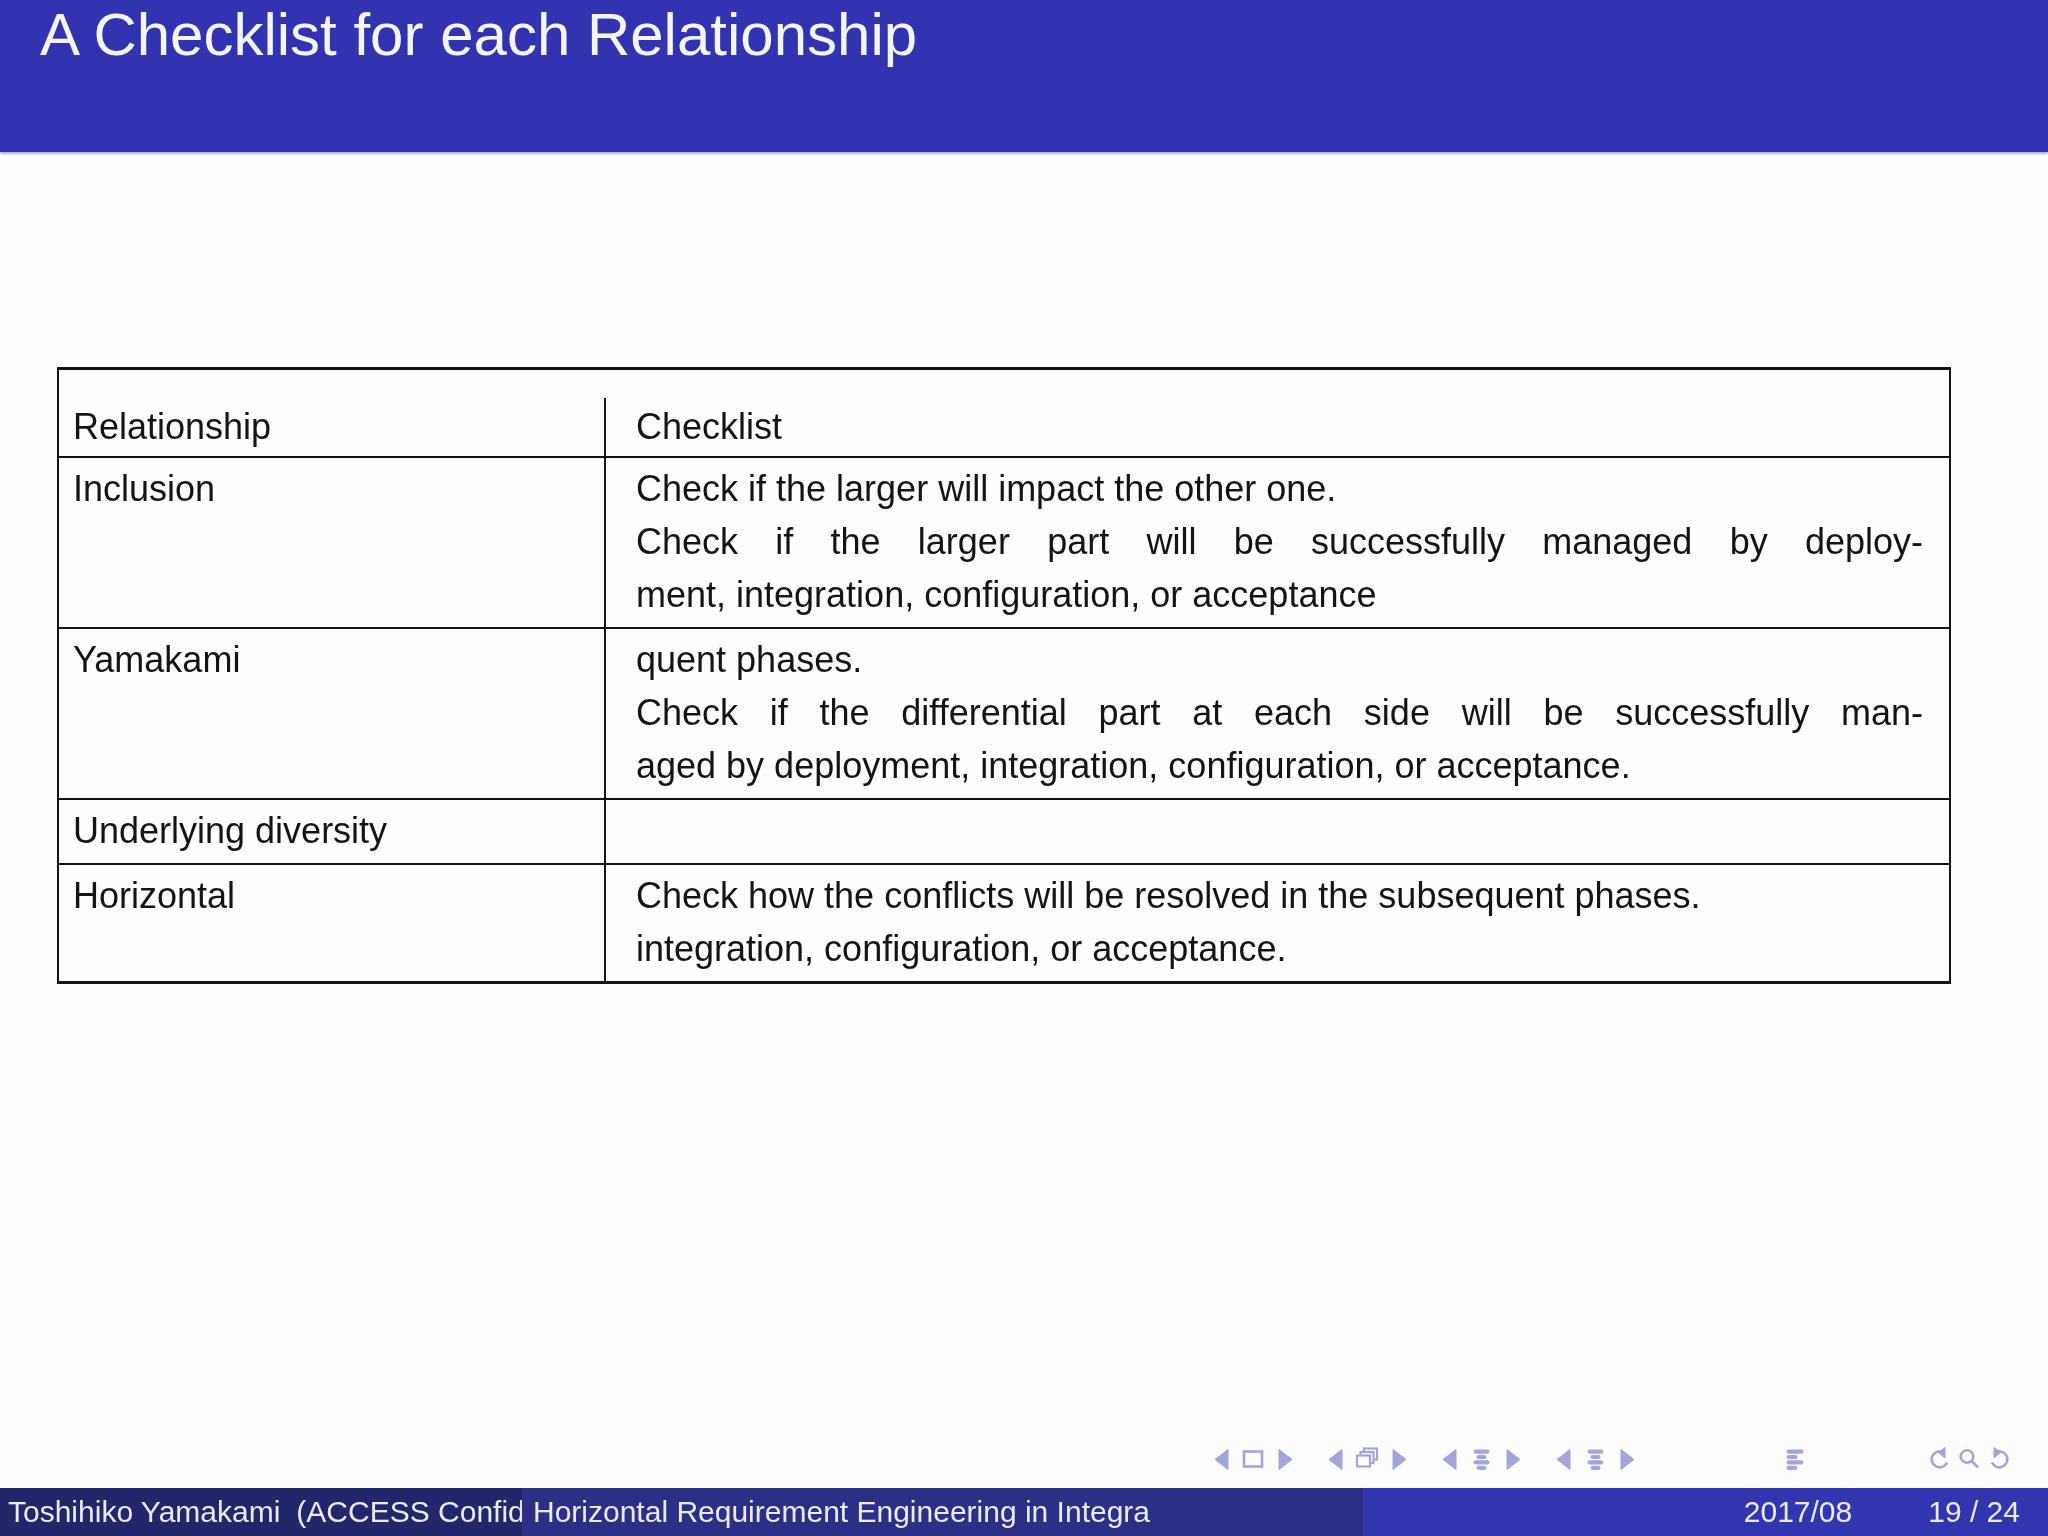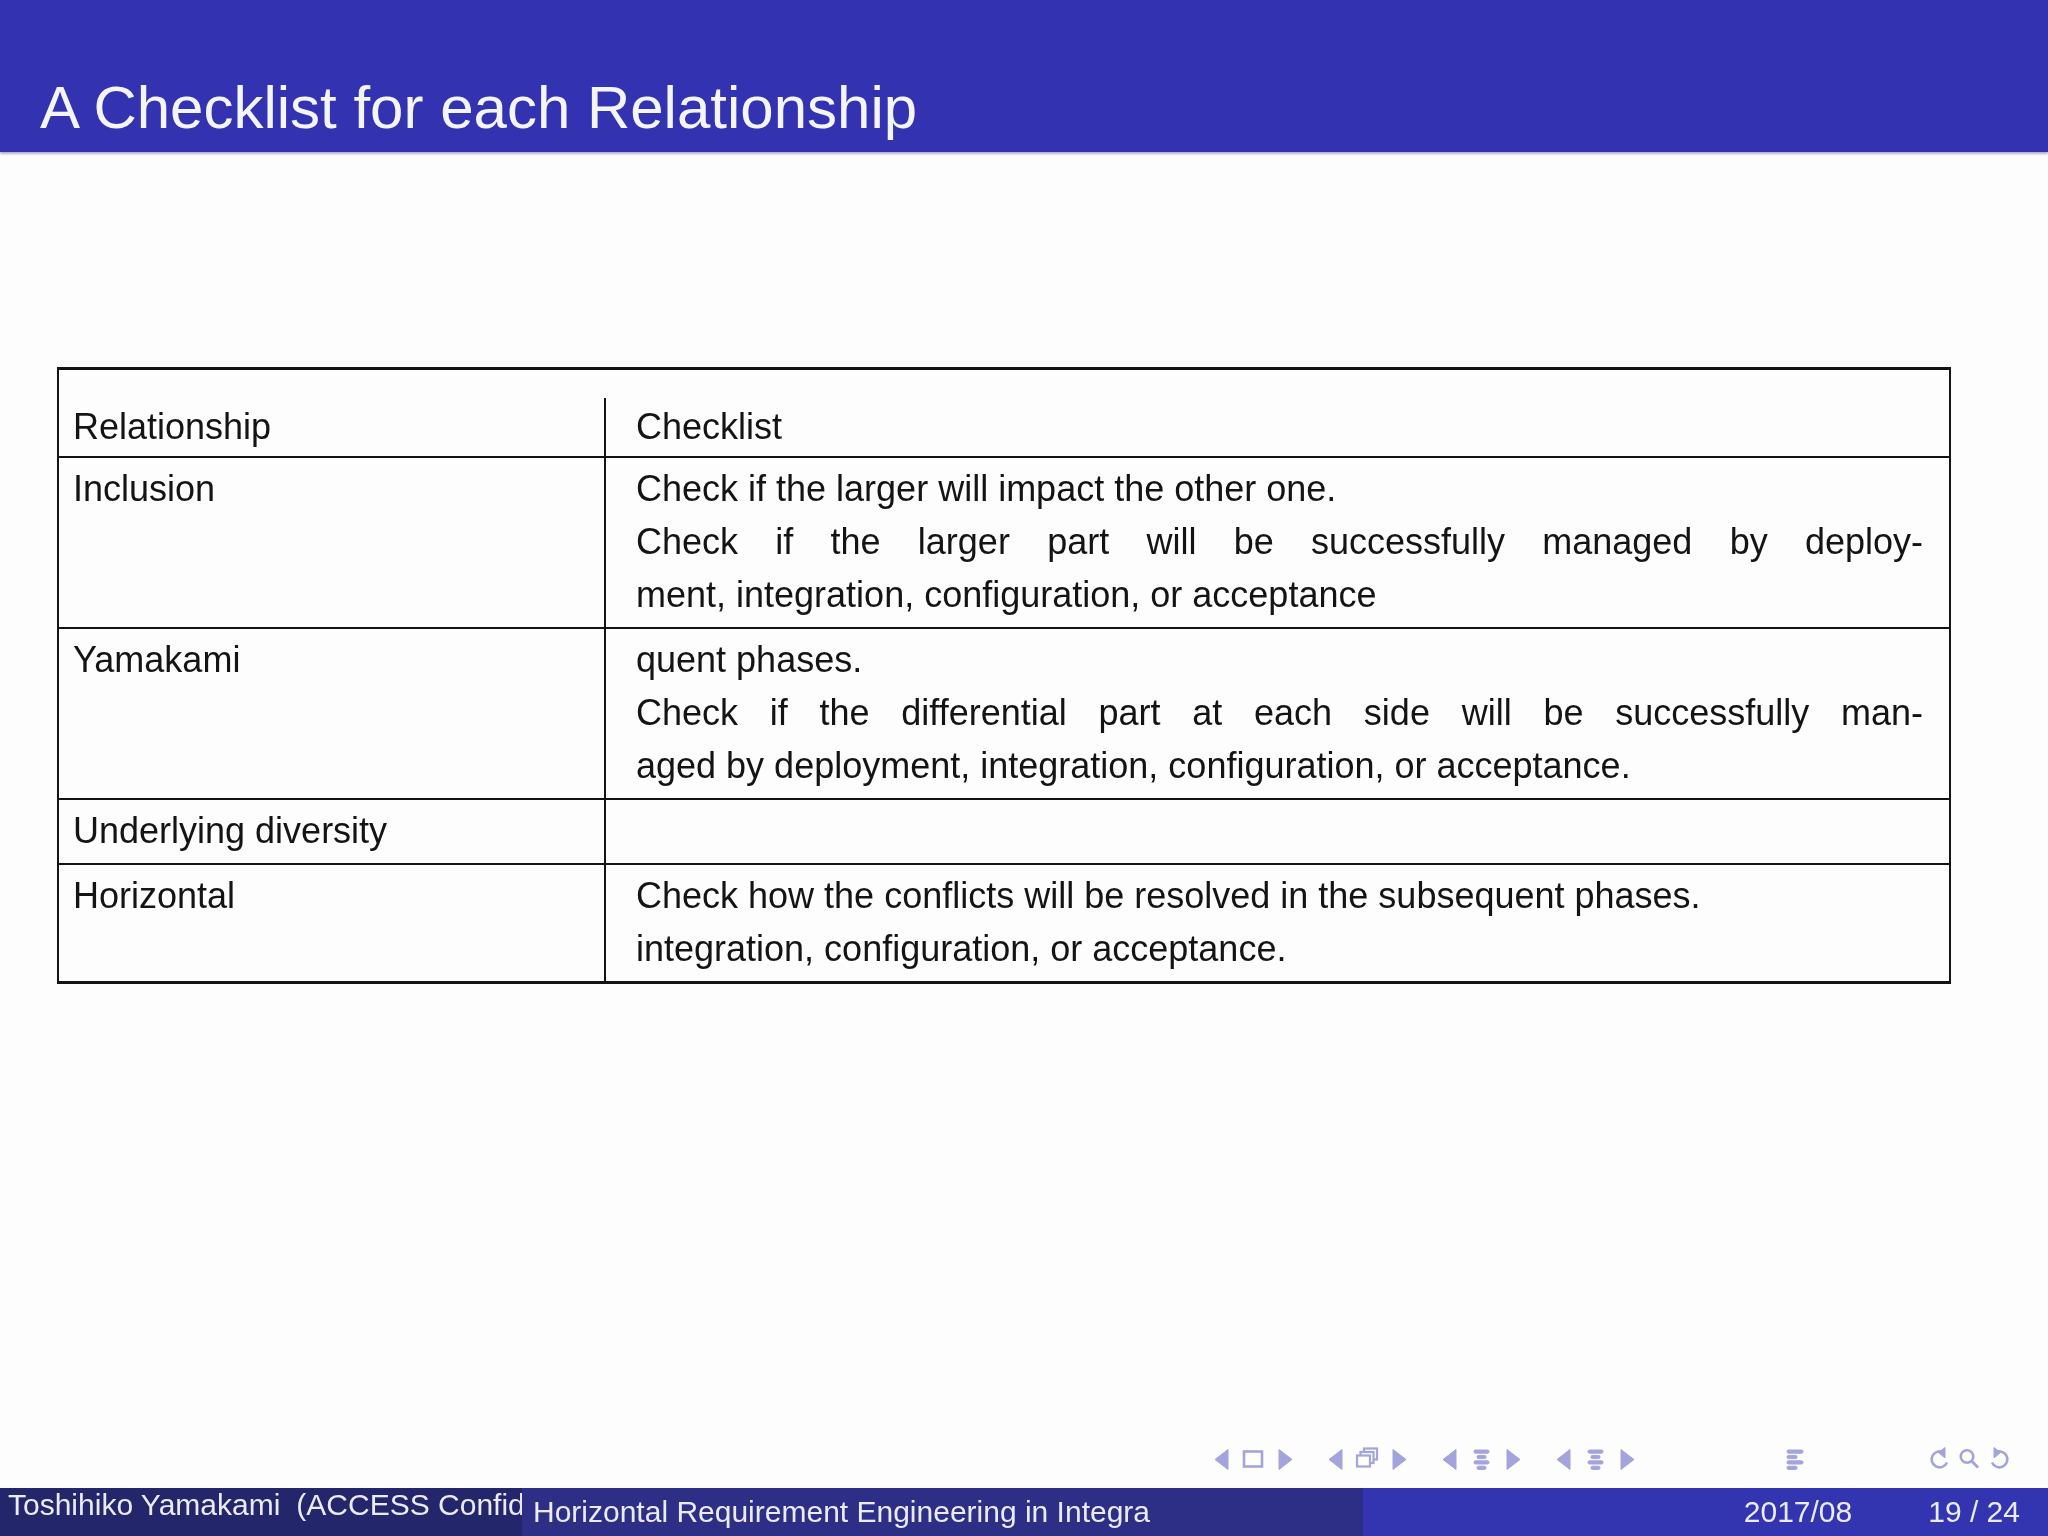--- a/index.html
+++ b/index.html
@@ -8,21 +8,21 @@
     width:2048px;height:1536px;
     background:#fdfdfe;
     overflow:hidden;
     font-family:"Liberation Sans", sans-serif;
   }
 
   
   .titlebar{
     position:absolute;left:0;top:0;width:2048px;height:152px;
     background:#3333b2;
-    display:flex;align-items:flex-end;
+    display:flex;align-items:flex-start;
     box-shadow:0 2px 2px rgba(40,40,120,.35);
   }
   .titlebar .frametitle{
     color:#f4f4fc;
     font-size:60px;
     letter-spacing:0px;
     padding-left:40px;
     padding-bottom:10px;
     white-space:nowrap;
   }
@@ -84,21 +84,21 @@
   
   .footline{
     position:absolute;left:0;bottom:0;width:2048px;height:48px;
     display:flex;
     font-size:30px;
     color:#eaeaf8;
   }
   .foot-auth{
     box-sizing:border-box;width:522px;height:48px;
     background:#24266b;
-    display:flex;
+    display:flex;align-items:center;
     padding-left:8px;
     white-space:nowrap;overflow:hidden;
   }
   .foot-auth .inst{margin-left:16px;}
   .foot-title{
     box-sizing:border-box;width:841px;height:48px;
     background:#2d2f87;
     display:flex;align-items:center;
     padding-left:11px;
     white-space:nowrap;overflow:hidden;

